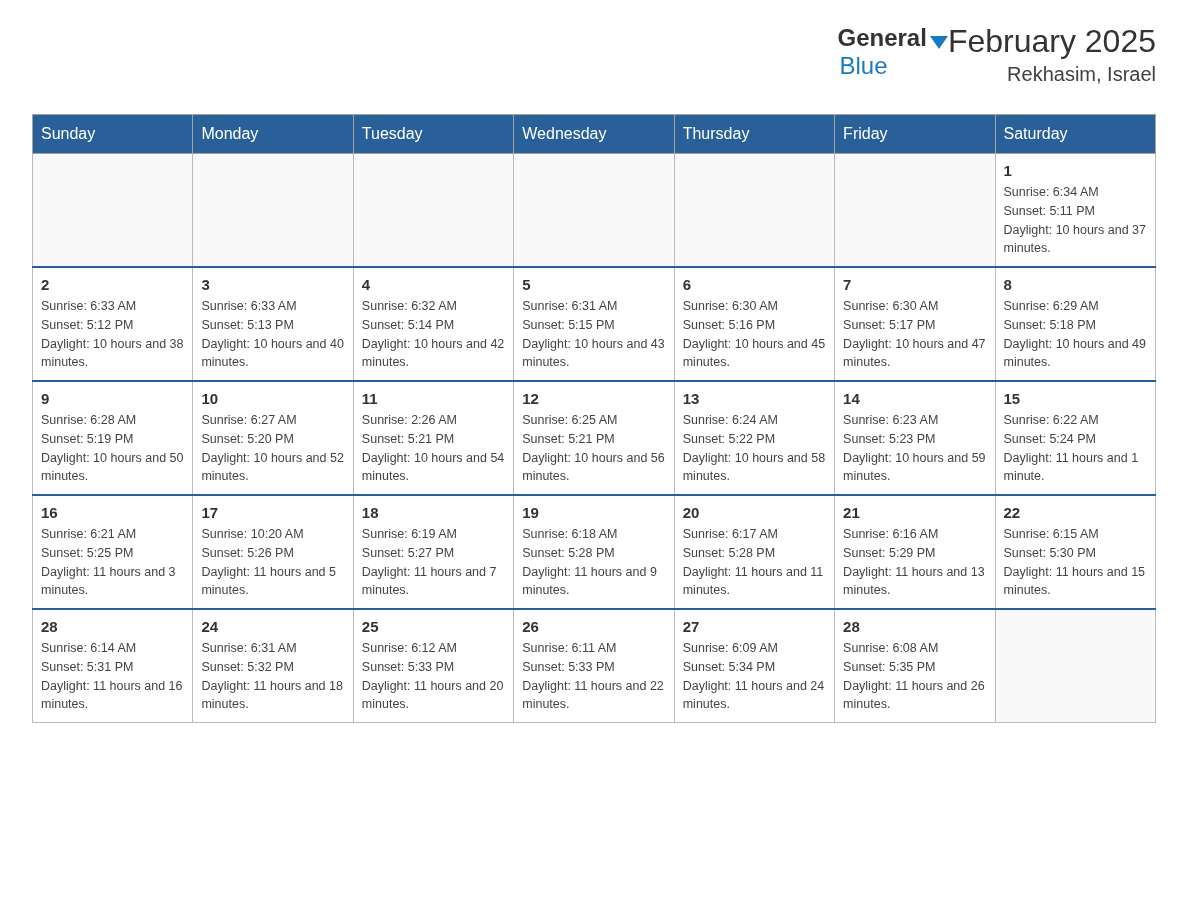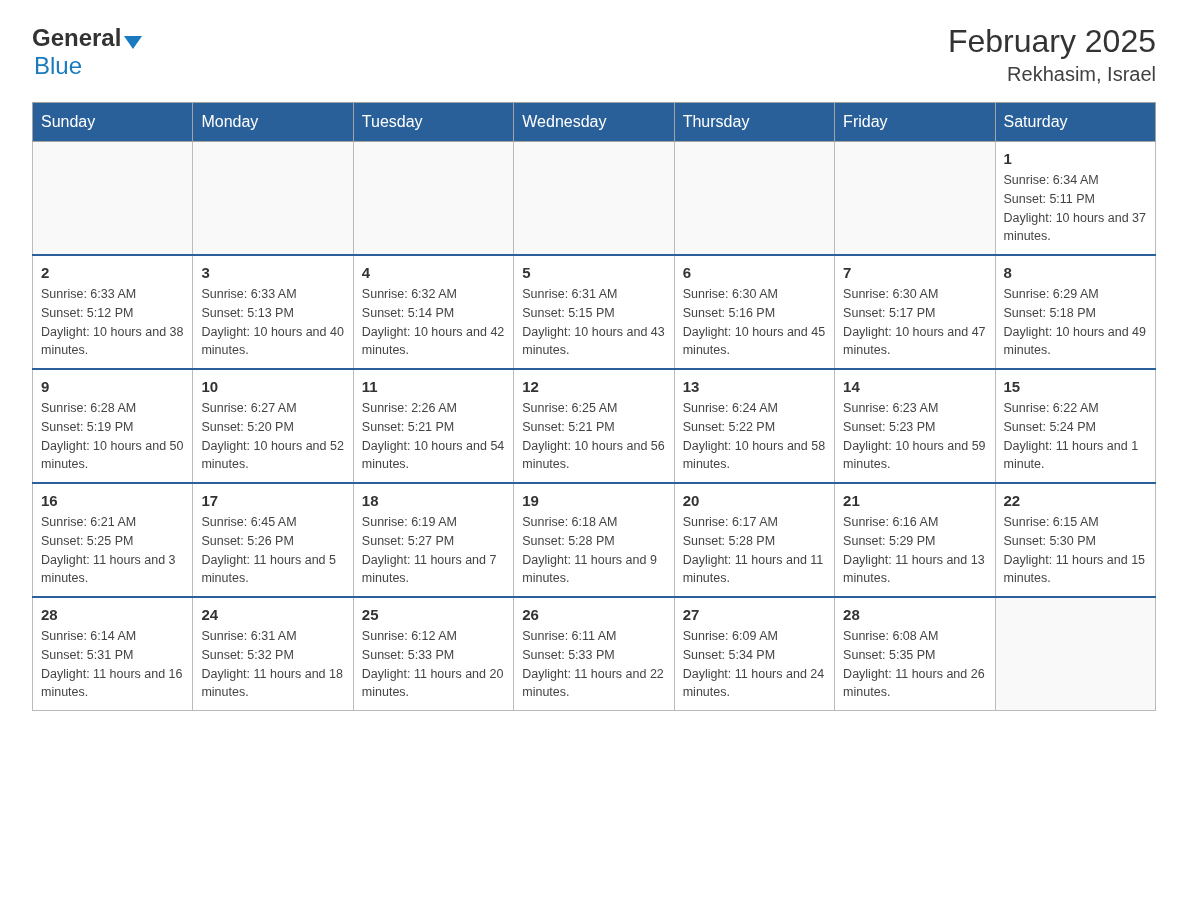--- a/index.html
+++ b/index.html
@@ -5,23 +5,23 @@
     * { box-sizing: border-box; margin: 0; padding: 0; }
     body {
       font-family: Arial, sans-serif;
       background: #fff;
       padding: 24px 32px;
       width: 1188px;
       min-height: 918px;
     }
     .header {
       display: flex;
-      justify-content: space-between;
+      justify-content: flex-end;
       align-items: flex-start;
-      margin-bottom: 16px;
+      margin-bottom: 28px;
     }
     .logo-line2 {
       display: flex;
       align-items: center;
     }
     .logo-wrap {
       display: flex;
       flex-direction: column;
     }
     .logo-row1 {
@@ -194,21 +194,21 @@
           <div class="day-info"><span>Sunrise: 6:22 AM</span><br><span>Sunset: 5:24 PM</span><br><span>Daylight: 11 hours and 1 minute.</span></div>
         </td>
       </tr>
       <tr>
         <td>
           <span class="day-number">16</span>
           <div class="day-info"><span>Sunrise: 6:21 AM</span><br><span>Sunset: 5:25 PM</span><br><span>Daylight: 11 hours and 3 minutes.</span></div>
         </td>
         <td>
           <span class="day-number">17</span>
-          <div class="day-info"><span>Sunrise: 6:45 AM</span><br><span>Sunset: 5:26 PM</span><br><span>Daylight: 11 hours and 5 minutes.</span></div>
+          <div class="day-info"><span>Sunrise: 10:20 AM</span><br><span>Sunset: 5:26 PM</span><br><span>Daylight: 11 hours and 5 minutes.</span></div>
         </td>
         <td>
           <span class="day-number">18</span>
           <div class="day-info"><span>Sunrise: 6:19 AM</span><br><span>Sunset: 5:27 PM</span><br><span>Daylight: 11 hours and 7 minutes.</span></div>
         </td>
         <td>
           <span class="day-number">19</span>
           <div class="day-info"><span>Sunrise: 6:18 AM</span><br><span>Sunset: 5:28 PM</span><br><span>Daylight: 11 hours and 9 minutes.</span></div>
         </td>
         <td>

